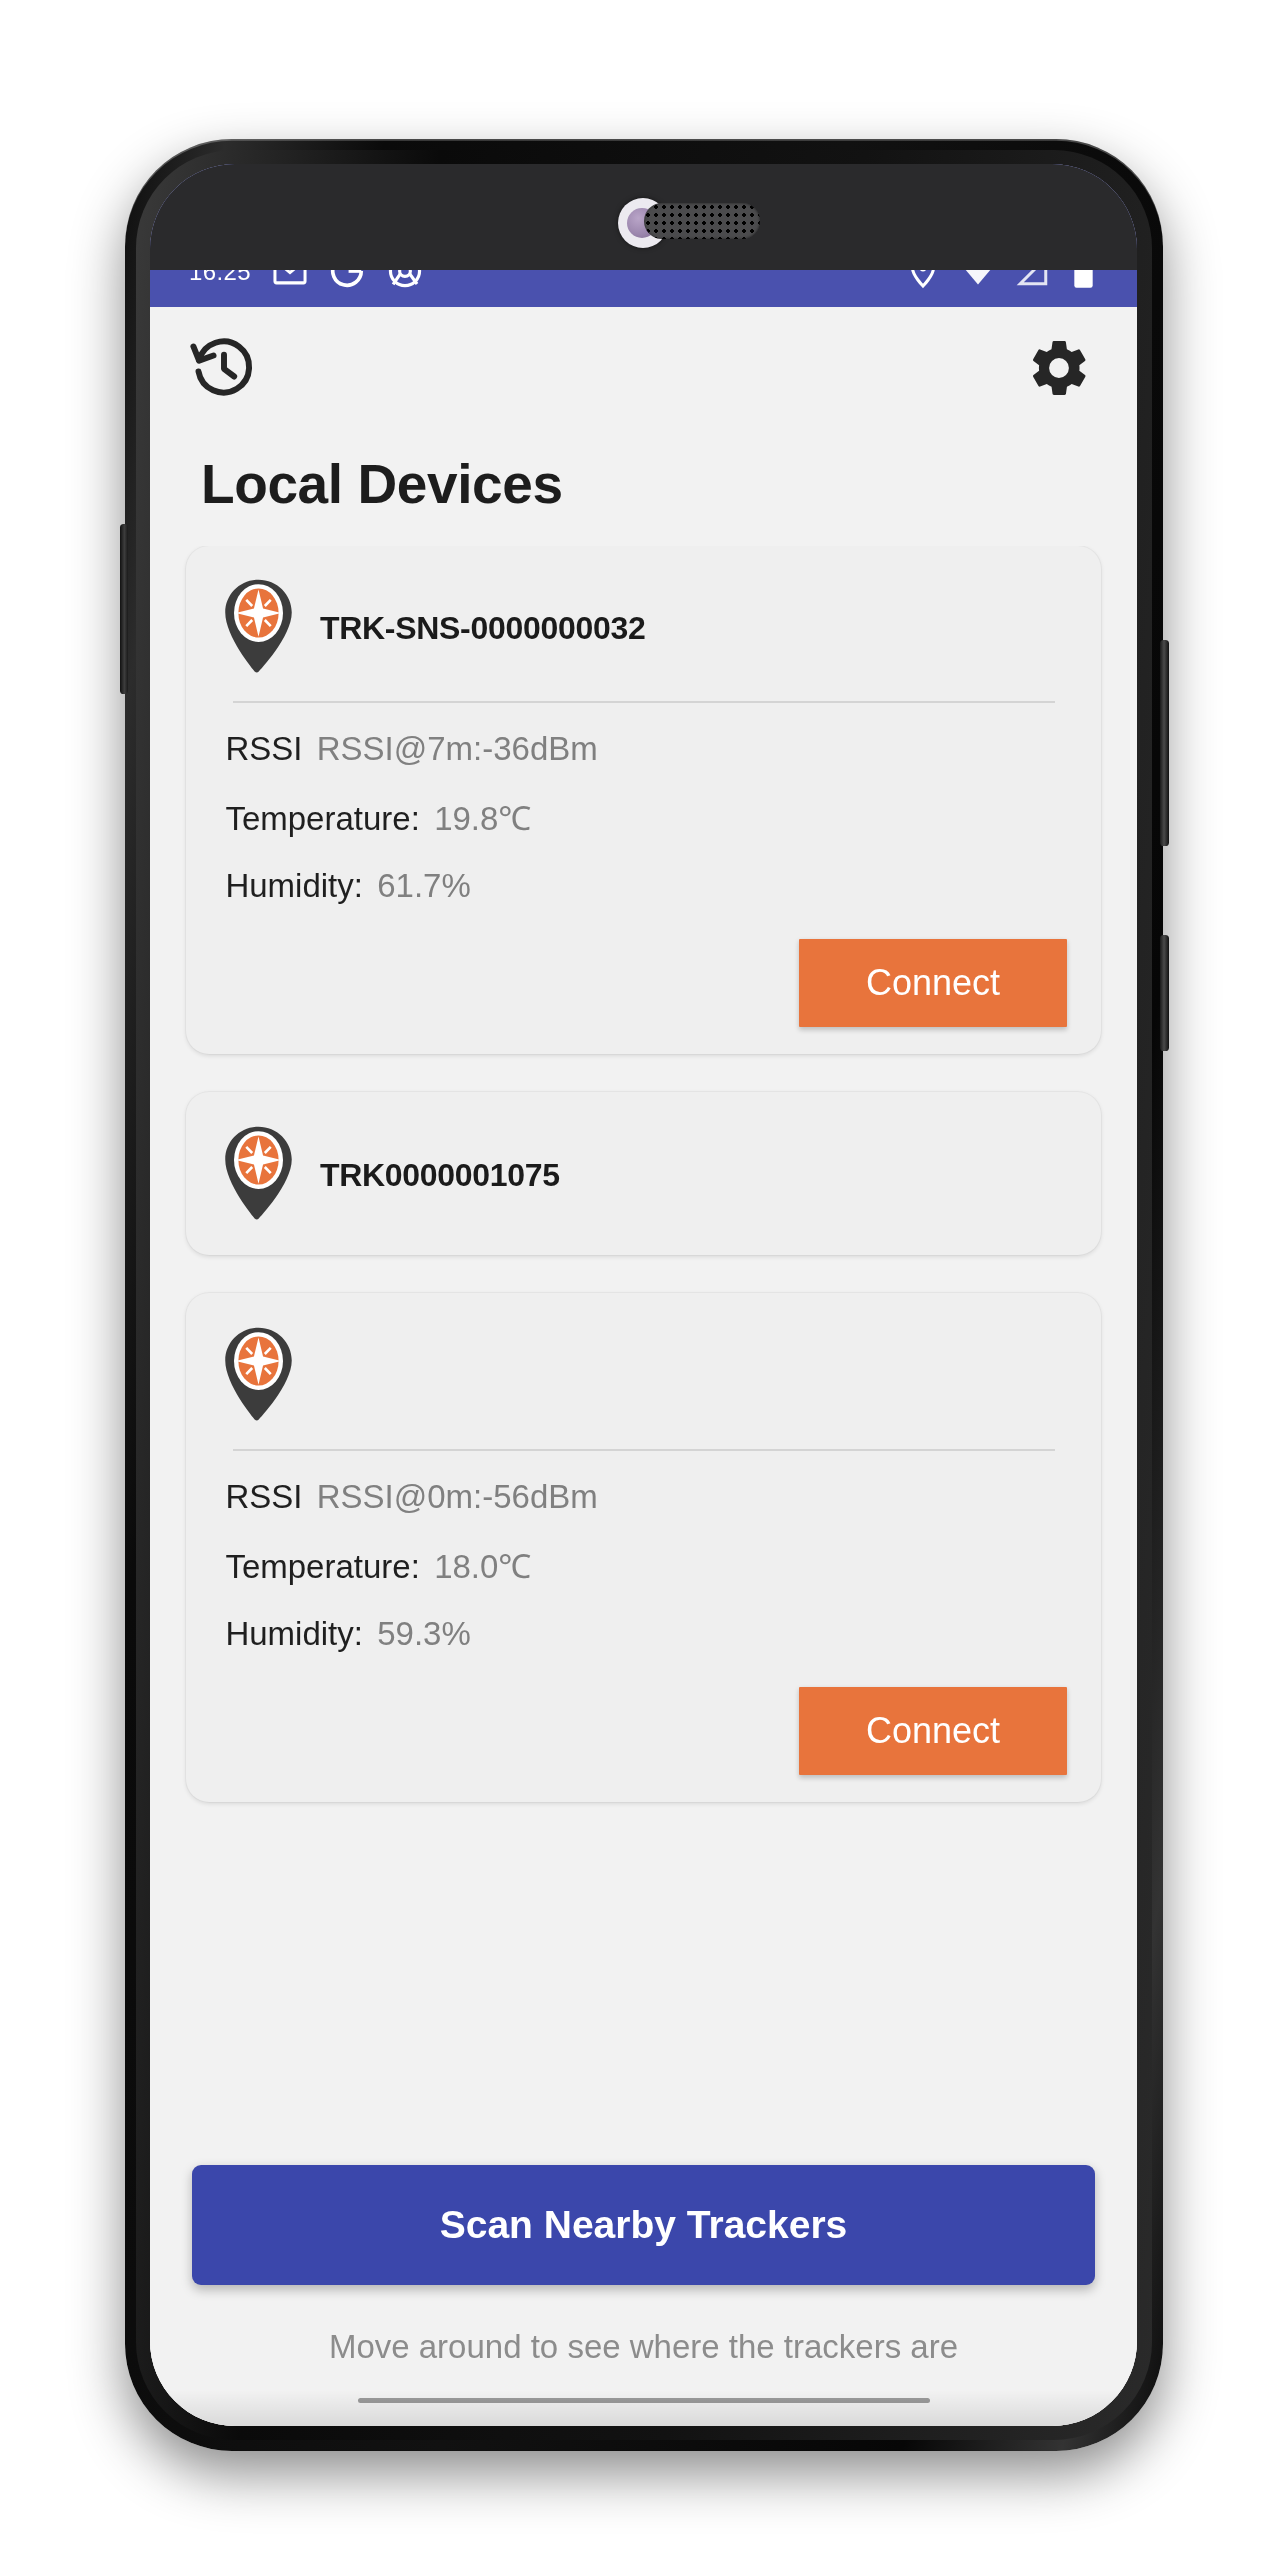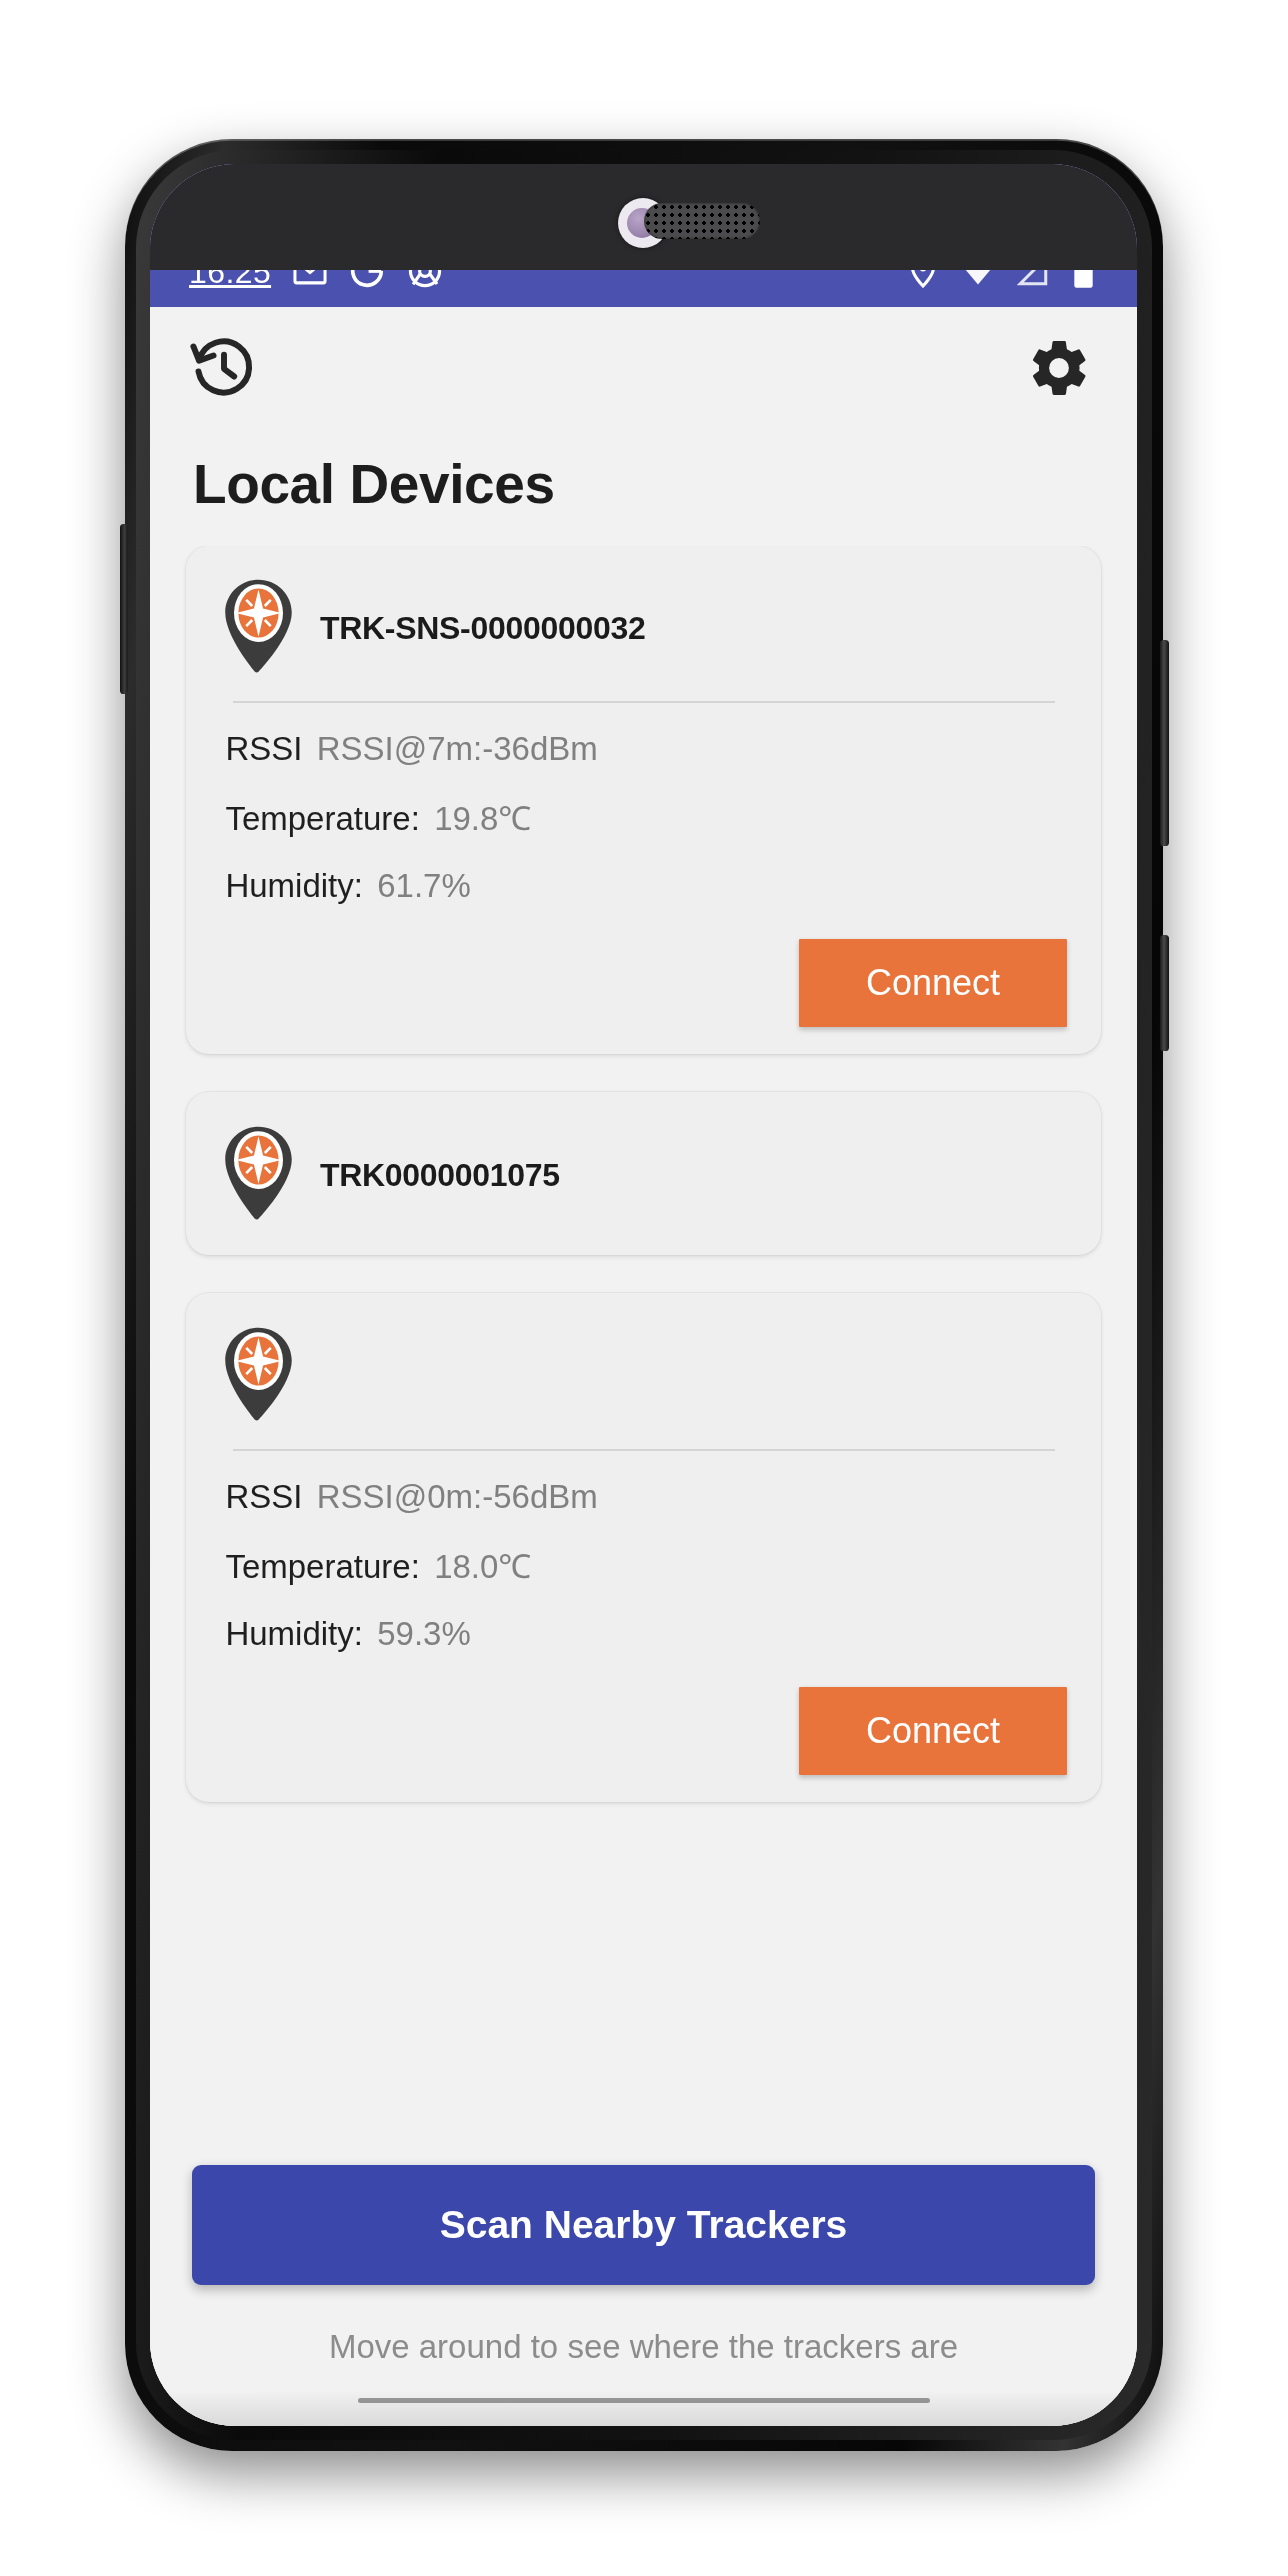--- a/index.html
+++ b/index.html
@@ -85,22 +85,22 @@
   .statusbar {
     position: absolute; left: 0; top: 0;
     width: 100%; height: 143px;
     background: #4a51ae;
     display: flex; align-items: flex-end;
     padding: 0 39px 14.3px 39px;
     z-index: 5;
   }
   .sb-left { display: flex; align-items: center; gap: 19.7px; }
   .sb-time {
-    color: #ffffff; font-size: 32px; font-weight: 500;
-    letter-spacing: 0.4px; line-height: 1; text-decoration: underline;
+    color: #ffffff; font-size: 24px; font-weight: 500;
+    letter-spacing: 0.4px; line-height: 1;
   }
   .sb-right {
     margin-left: auto; display: flex; align-items: center; gap: 18px;
   }
   .sb-icon { display: block; }
 
   
   .app {
     position: absolute; left: 0; top: 143px;
     width: 100%; height: calc(100% - 143px);
@@ -110,21 +110,21 @@
 
   .appbar {
     height: 125px; flex: 0 0 125px;
     display: flex; align-items: center; justify-content: space-between;
     padding: 0 41px 0 36px;
   }
   .icon-btn { width: 75px; height: 75px; display: flex; align-items: center; justify-content: center; }
 
   .page-title {
     font-size: 55px; font-weight: bold; color: #1d1d1d;
-    padding: 19.7px 43px 30px 43px; letter-spacing: -0.4px;
+    padding: 19.7px 43px 30px 43px; letter-spacing: -0.4px; margin-left: 8px;
   }
 
   .list {
     flex: 1 1 auto;
     padding: 0 36px;
     overflow: hidden;
     position: relative;
   }
 
   .card {

